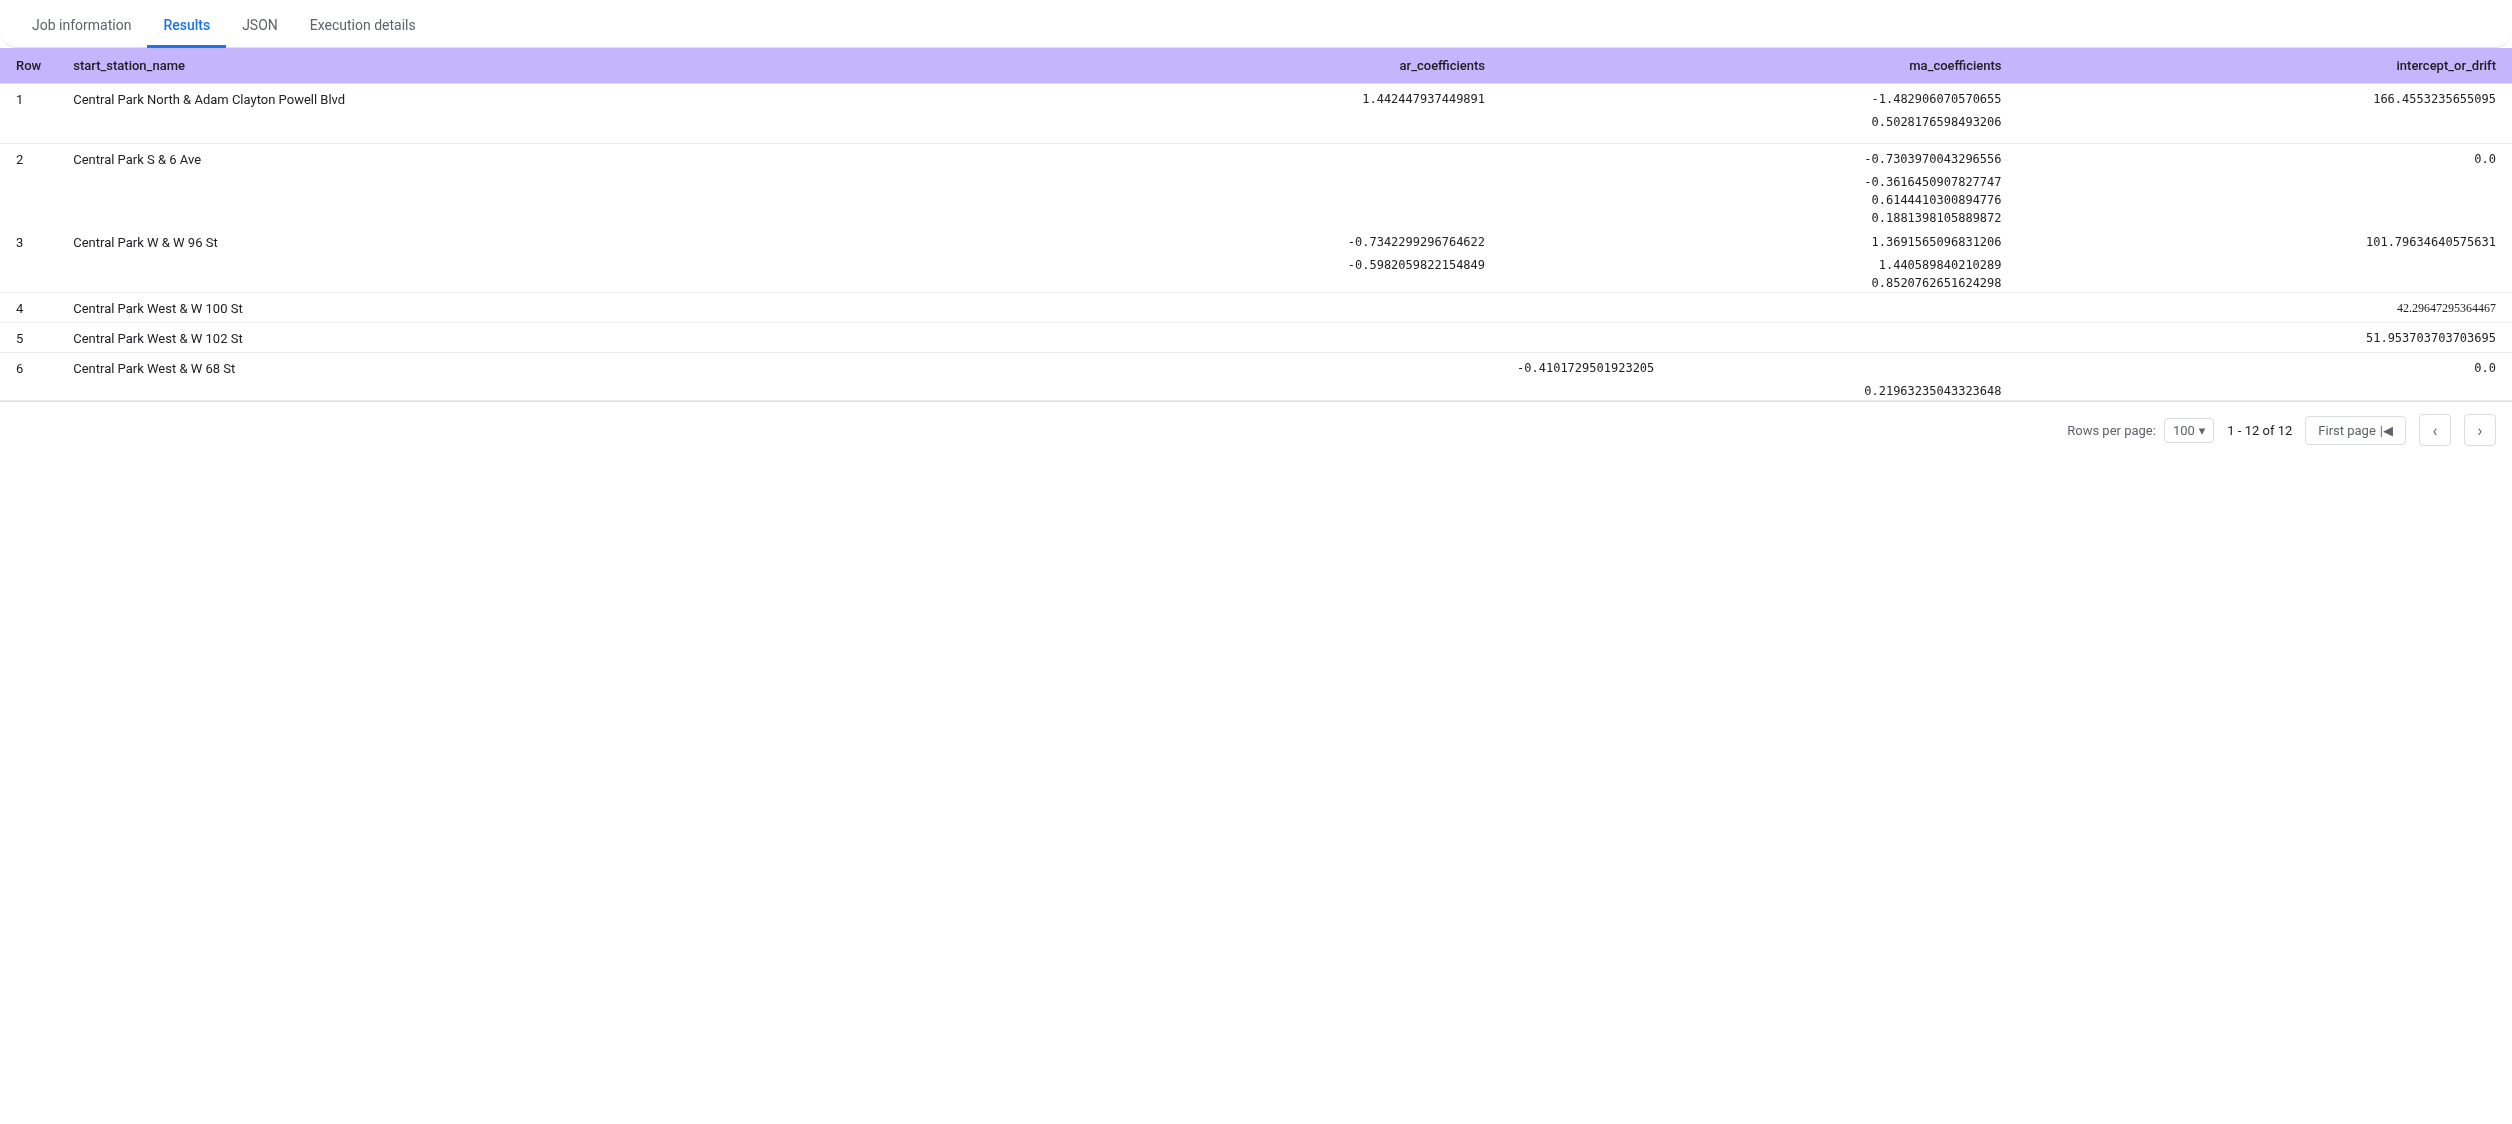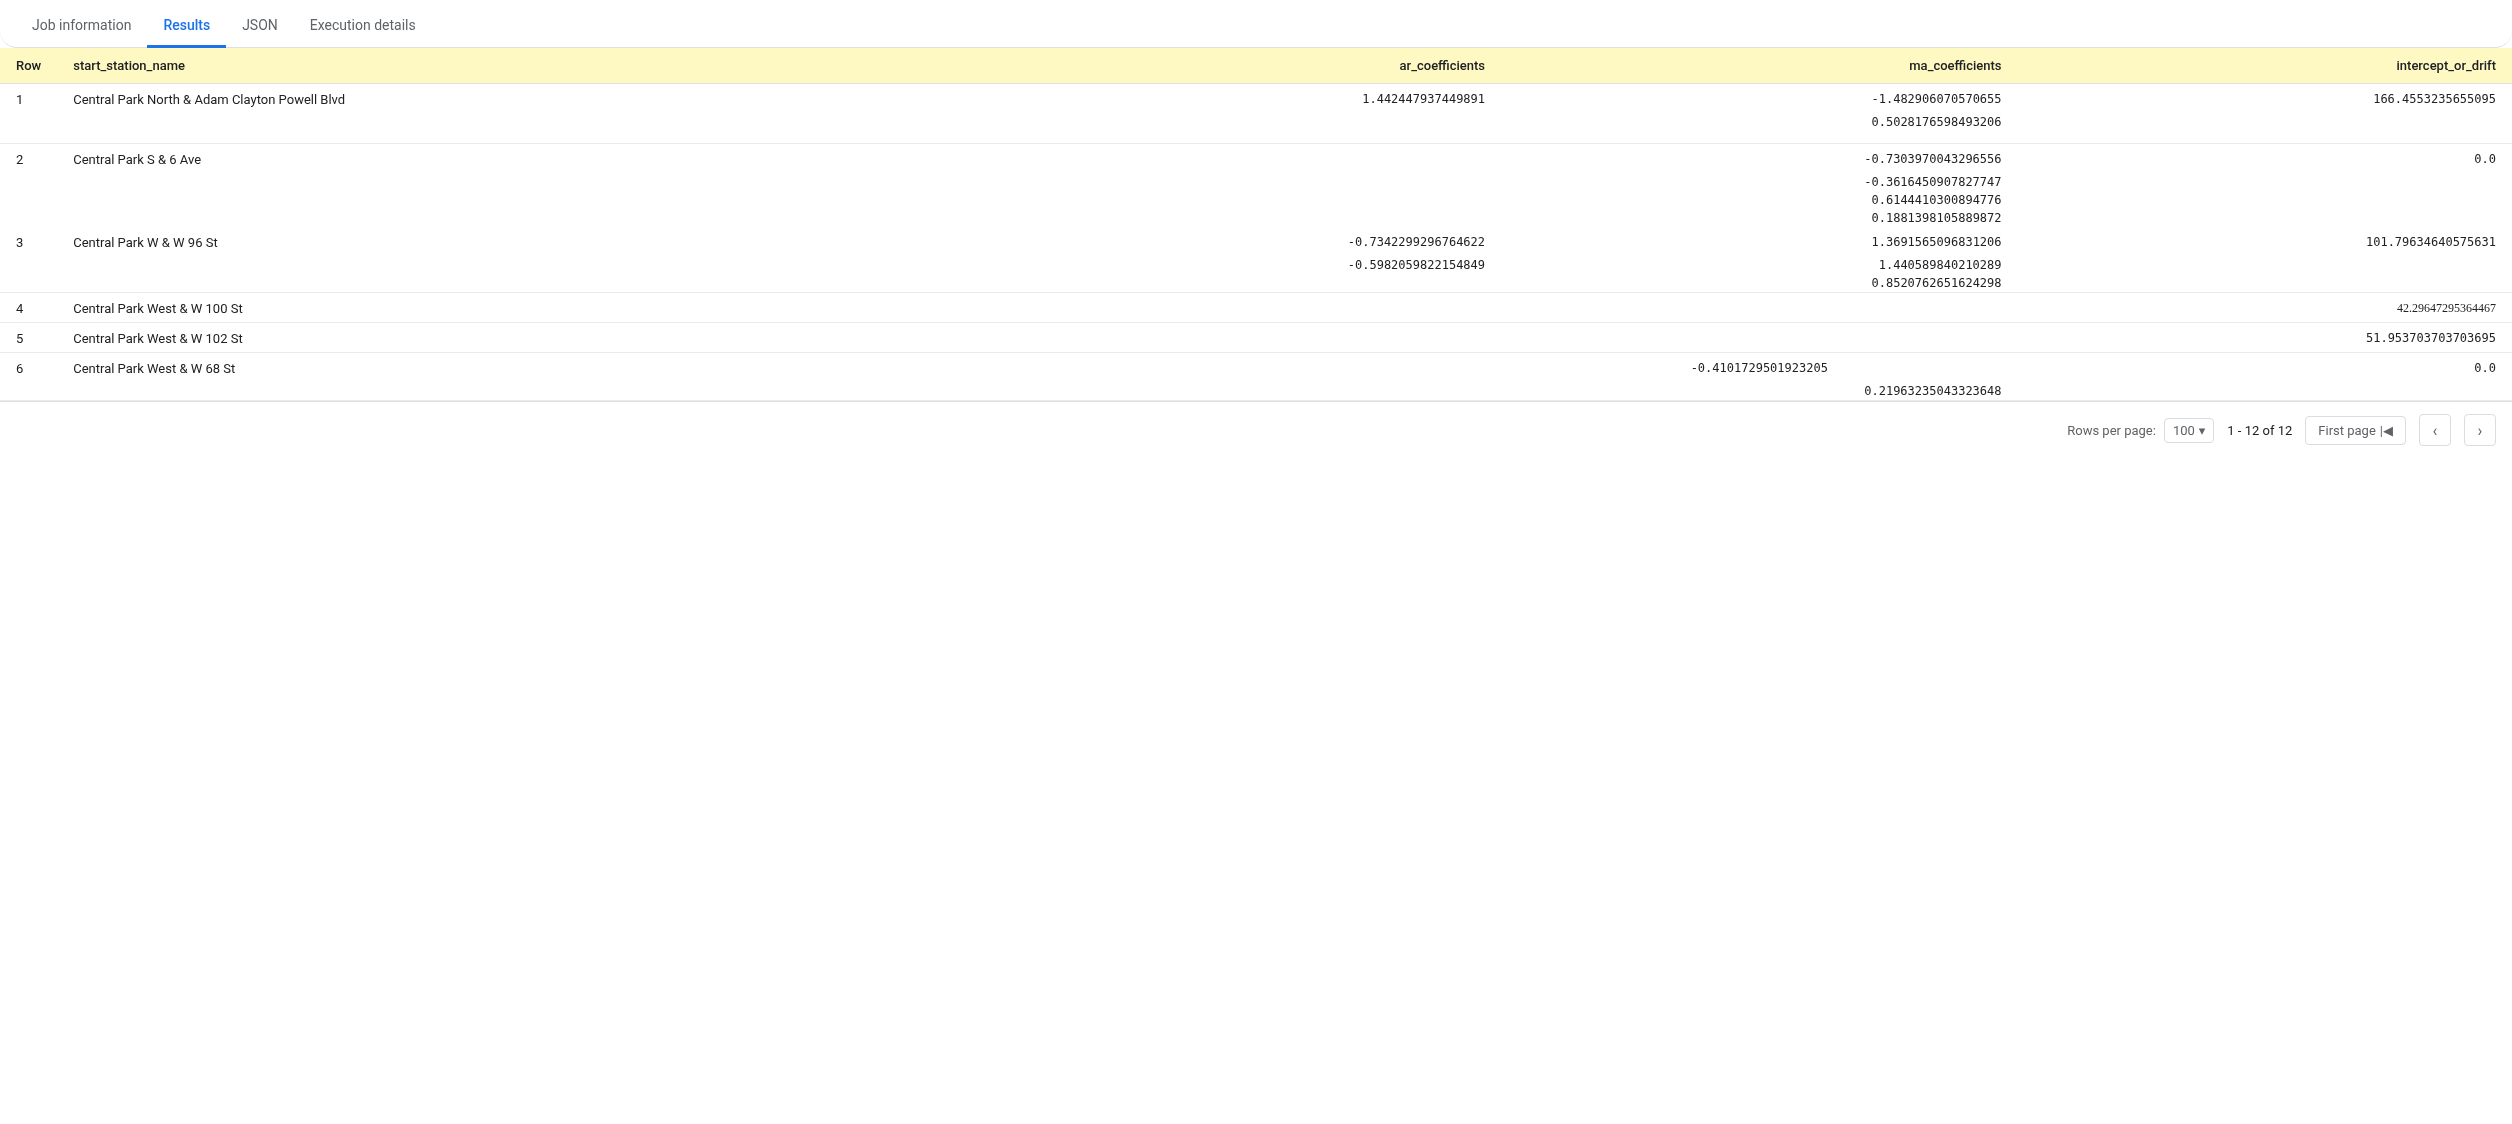--- a/index.html
+++ b/index.html
@@ -42,21 +42,21 @@
       width: 100%;
       border-collapse: collapse;
       font-size: 13px;
     }
     thead th {
       text-align: left;
       padding: 10px 16px;
       border-bottom: 1px solid #e0e0e0;
       font-weight: 500;
       color: #202124;
-      background: #fef9c3;
+      background: #c4b5fd;
       white-space: nowrap;
     }
     thead th:not(:first-child) {
       text-align: right;
     }
     thead th:nth-child(2) {
       text-align: left;
     }
     tbody td {
       padding: 6px 16px;
@@ -229,21 +229,21 @@
           <td style="padding-top: 8px;">5</td>
           <td style="padding-top: 8px;">Central Park West &amp; W 102 St</td>
           <td style="text-align: right; font-family: monospace; font-size: 12px; padding-top: 8px;"></td>
           <td style="text-align: right; font-family: monospace; font-size: 12px; padding-top: 8px;"></td>
           <td style="text-align: right; font-family: monospace; font-size: 12px; padding-top: 8px;">51.953703703703695</td>
         </tr>
         <tr style="border-bottom: none;">
           <td style="padding-top: 8px; border-bottom: none;">6</td>
           <td style="padding-top: 8px; border-bottom: none;">Central Park West &amp; W 68 St</td>
           <td style="text-align: right; font-family: monospace; font-size: 12px; padding-top: 8px; border-bottom: none;"></td>
-          <td style="text-align: center; font-family: monospace; font-size: 12px; padding-top: 8px; border-bottom: none;">-0.4101729501923205</td>
+          <td style="text-align: left; font-family: monospace; font-size: 12px; padding-top: 8px; border-bottom: none;">-0.4101729501923205</td>
           <td style="text-align: right; font-family: monospace; font-size: 12px; padding-top: 8px; border-bottom: none;">0.0</td>
         </tr>
         <tr>
           <td></td>
           <td></td>
           <td style="text-align: right; font-family: monospace; font-size: 12px; padding-top: 2px; padding-bottom: 2px;"></td>
           <td style="text-align: right; font-family: monospace; font-size: 12px; padding-top: 2px; padding-bottom: 2px;">0.21963235043323648</td>
           <td style="text-align: right; padding-top: 2px; padding-bottom: 2px;"></td>
         </tr>
       </tbody>

